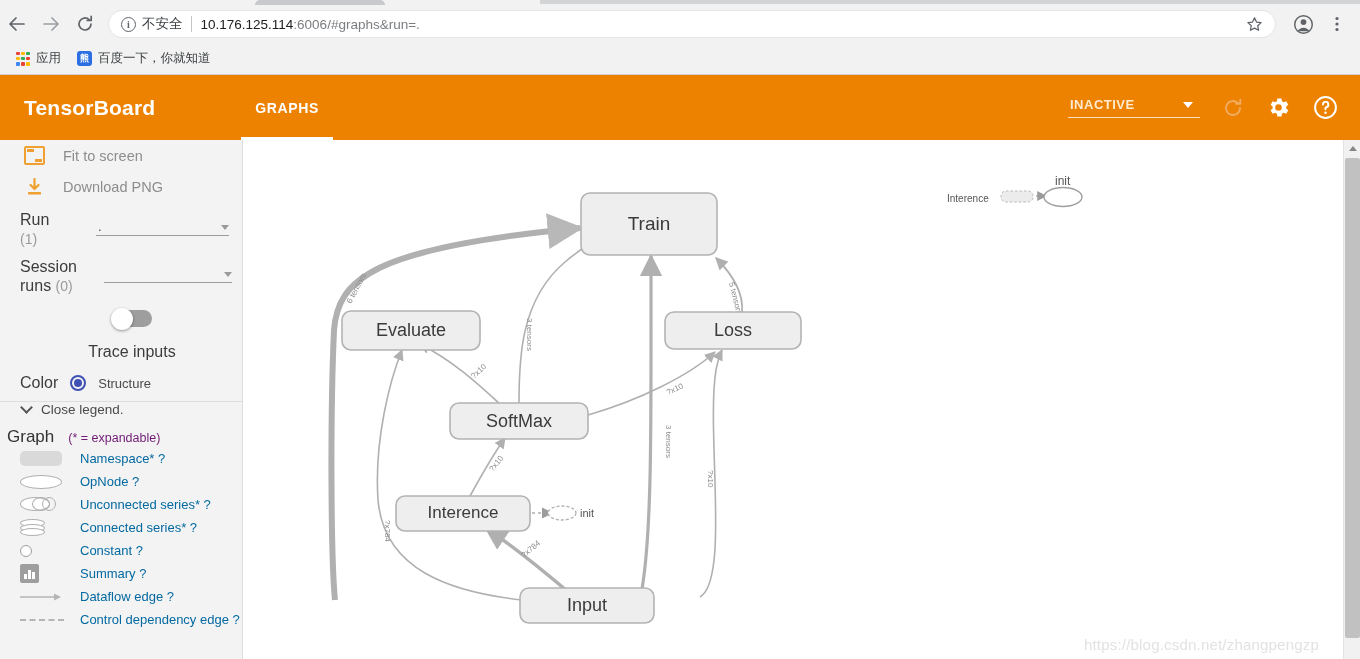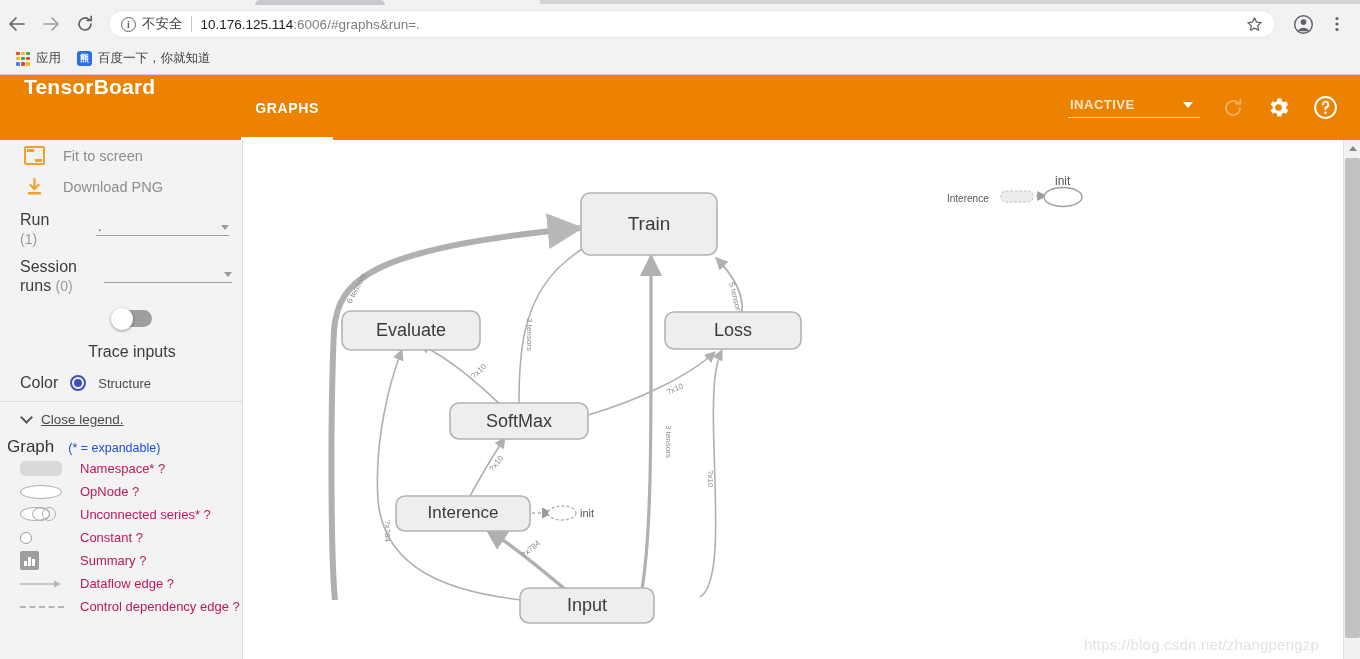--- a/index.html
+++ b/index.html
@@ -92,21 +92,21 @@
     background: #2b6fe3;
     display: inline-flex; align-items: center; justify-content: center;
     color: #fff; font-size: 9px; font-weight: bold;
   }
 
   
   #tb-header {
     position: absolute; top: 75px; left: 0;
     width: 1360px; height: 65px;
     background: #ec8200;
-    display: flex; 
+    display: flex; align-items: center;
     color: #ffffff;
   }
   #tb-title {
     margin-left: 24px;
     font-size: 21px; font-weight: bold;
     letter-spacing: 0.2px;
   }
   #tb-tabs { margin-left: 86px; height: 65px; display: flex; align-items: center; }
   .tb-tab {
     height: 65px; display: flex; align-items: center;
@@ -222,40 +222,40 @@
     border: 2px solid #3f51b5;
     display: flex; align-items: center; justify-content: center;
   }
   #radio-structure::after {
     content: ""; width: 8px; height: 8px; border-radius: 50%; background: #3f51b5;
   }
   #structure-label { font-size: 13px; color: #4a4a4a; }
 
   #legend-toggle {
     display: flex; align-items: center; gap: 10px;
-    padding-left: 22px; margin-top: 10px;
-    font-size: 13.5px; color: #4a4a4a; text-decoration: underline;
+    padding-left: 22px; 
+    font-size: 13.5px; color: #4a4a4a;
   }
   .chevron-down {
     width: 9px; height: 9px;
     border-right: 2px solid #555; border-bottom: 2px solid #555;
     transform: rotate(45deg); margin-bottom: 4px;
   }
   #legend-head {
     display: flex; align-items: baseline; gap: 14px;
     padding-left: 7px; margin-top: 10px;
   }
   #legend-title { font-size: 17px; color: #333; }
-  #legend-hint { font-size: 12.5px; color: #1d4ed8; }
+  #legend-hint { font-size: 12.5px; color: #701a75; }
   .legend-item {
     display: flex; align-items: center;
     height: 23px; padding-left: 20px; gap: 16px;
   }
   .legend-swatch { width: 44px; flex: none; display: flex; align-items: center; justify-content: flex-start; }
-  .legend-text { font-size: 13px; color: #be185d; white-space: nowrap; }
+  .legend-text { font-size: 13px; color: #0369a1; white-space: nowrap; }
 
   .sw-namespace { width: 42px; height: 15px; background: #d9d9d9; border-radius: 5px; }
   .sw-opnode { width: 42px; height: 14px; background: #fff; border: 1.3px solid #b0b0b0; border-radius: 50%; }
   .sw-unconnected { position: relative; width: 44px; height: 15px; }
   .sw-unconnected i {
     position: absolute; top: 0; width: 30px; height: 14px;
     border: 1.3px solid #b0b0b0; border-radius: 50%; background: #fff;
   }
   .sw-unconnected i:nth-child(1) { left: 0; }
   .sw-unconnected i:nth-child(2) { left: 12px; width: 18px; background: none; }
@@ -515,20 +515,30 @@
       <span class="sw-unconnected">
           <i></i>
           <i></i>
           <i></i>
         </span>
     </span>
     <span class="legend-text">Unconnected series* ?</span>
   </div>
   <div class="legend-item">
     <span class="legend-swatch">
+      <span class="sw-connected">
+          <i></i>
+          <i></i>
+          <i></i>
+        </span>
+    </span>
+    <span class="legend-text">Connected series* ?</span>
+  </div>
+  <div class="legend-item">
+    <span class="legend-swatch">
         <i class="sw-constant"></i>
       </span>
     <span class="legend-text">Constant ?</span>
   </div>
   <div class="legend-item">
     <span class="legend-swatch">
       <span class="sw-summary">
           <i style="height:5px"></i>
           <i style="height:9px"></i>
           <i style="height:7px"></i>

